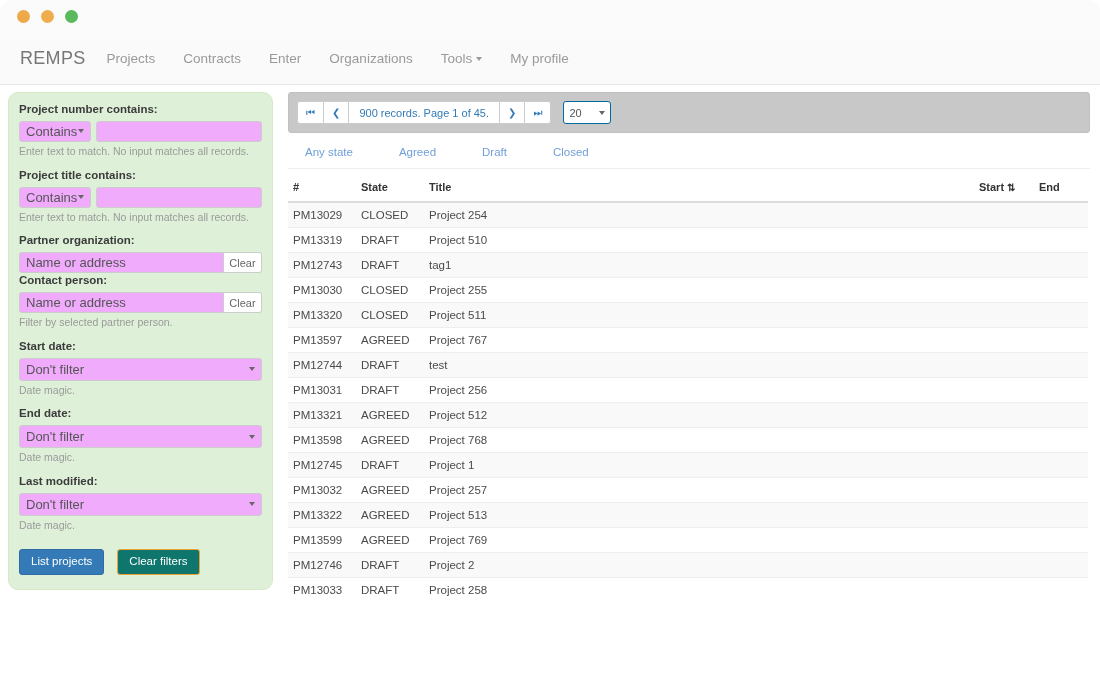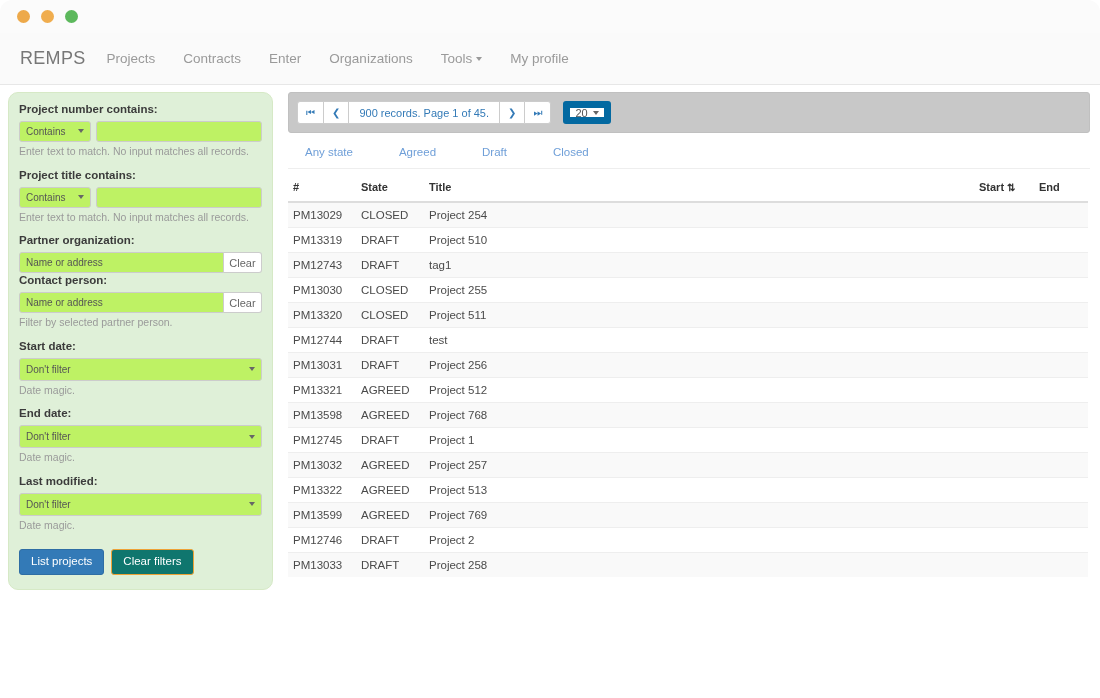--- a/index.html
+++ b/index.html
@@ -96,23 +96,23 @@
   .f-help {
     font-size: 10.5px;
     color: #9a9a9a;
     margin: 3px 0 9px 0;
     line-height: 1.3;
   }
   .input-row { display: flex; align-items: stretch; }
   .ctrl {
     height: 21px;
     border: 1px solid #cccccc;
-    background: #bef264;
+    background: #f0abfc;
     border-radius: 3px;
-    font-size: 10px;
+    font-size: 13px;
     color: #555555;
     padding: 0 6px;
     display: flex;
     align-items: center;
   }
   .sel-small {
     width: 72px;
     justify-content: space-between;
     position: relative;
   }
@@ -144,21 +144,21 @@
   .inp-group { display: flex; width: 100%; }
   .inp-group .ctrl {
     flex: 1;
     border-radius: 3px 0 0 3px;
   }
   .sel-wide {
     width: 100%;
     height: 23px;
     justify-content: space-between;
   }
-  .btn-row { display: flex; gap: 7px; margin-top: 17px; }
+  .btn-row { display: flex; gap: 13px; margin-top: 17px; }
   .btn {
     font-size: 11.5px;
     padding: 6px 11px;
     border-radius: 3px;
     border: 1px solid transparent;
     cursor: pointer;
     color: #ffffff;
     line-height: 1;
   }
   .btn-primary { background: #337ab7; border-color: #2e6da4; }
@@ -198,21 +198,21 @@
   .tb-btn:last-child { border-radius: 0 3px 3px 0; }
   .tb-info {
     padding: 0 10px;
     white-space: nowrap;
   }
   .tb-select {
     margin-left: 12px;
     height: 23px;
     width: 48px;
     background: #ffffff;
-    border: 7px solid #0369a1;
+    border: 1px solid #0369a1;
     border-radius: 3px;
     font-size: 11px;
     color: #555;
     display: flex;
     align-items: center;
     justify-content: space-between;
     padding: 0 5px;
     cursor: pointer;
   }
   .arrow-glyph { font-size: 10px; line-height: 1; }
@@ -442,20 +442,27 @@
             <td class="col-end"></td>
           </tr>
           <tr>
             <td class="col-num">PM13320</td>
             <td class="col-state">CLOSED</td>
             <td class="col-title">Project 511</td>
             <td class="col-start"></td>
             <td class="col-end"></td>
           </tr>
           <tr>
+            <td class="col-num">PM13597</td>
+            <td class="col-state">AGREED</td>
+            <td class="col-title">Project 767</td>
+            <td class="col-start"></td>
+            <td class="col-end"></td>
+          </tr>
+          <tr>
             <td class="col-num">PM12744</td>
             <td class="col-state">DRAFT</td>
             <td class="col-title">test</td>
             <td class="col-start"></td>
             <td class="col-end"></td>
           </tr>
           <tr>
             <td class="col-num">PM13031</td>
             <td class="col-state">DRAFT</td>
             <td class="col-title">Project 256</td>

